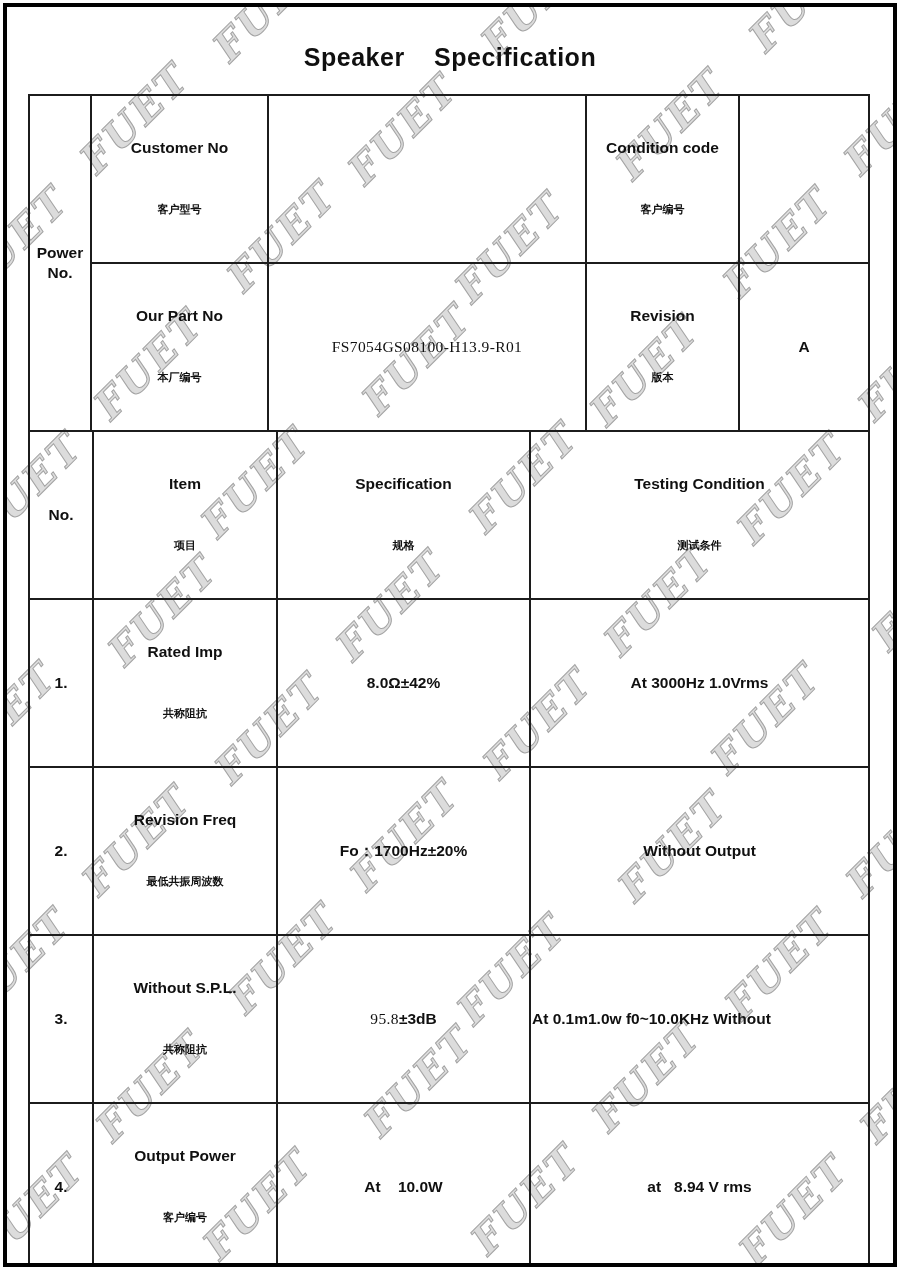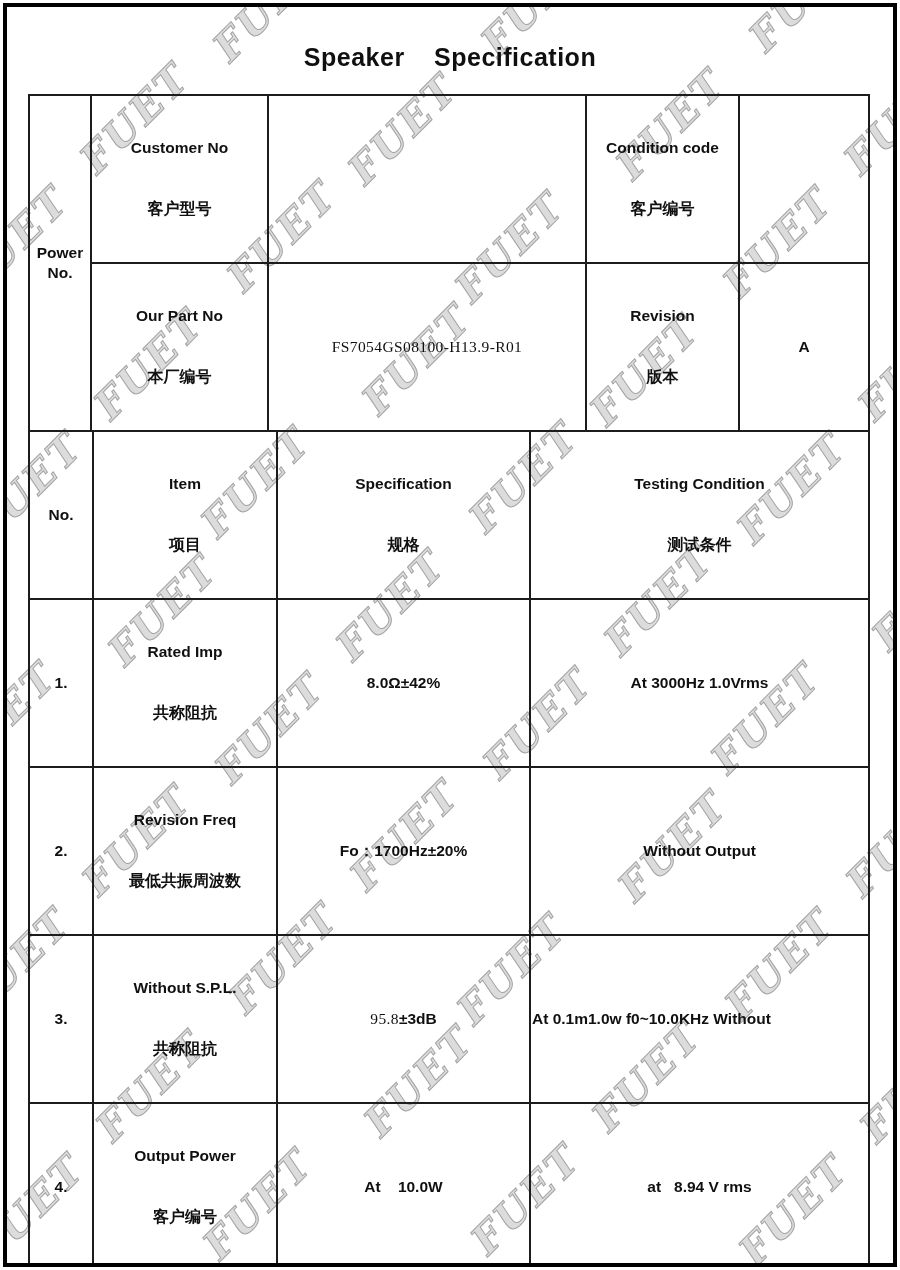--- a/index.html
+++ b/index.html
@@ -6,21 +6,21 @@
   body{width:900px;height:1270px;font-family:"Liberation Sans","DejaVu Sans",sans-serif;color:#101010;}
   .page{position:relative;width:894px;height:1264px;margin:3px;border:4px solid #000;box-sizing:border-box;overflow:hidden;background:#fff;}
   .wm-layer{position:absolute;inset:0;z-index:0;pointer-events:none;}
   .wm{position:absolute;font-family:"DejaVu Serif",serif;font-weight:700;font-style:italic;font-size:40px;letter-spacing:3px;color:rgba(178,178,178,0.45);-webkit-text-stroke:1px rgba(150,150,150,0.85);transform:rotate(-45deg);white-space:nowrap;}
   .content{position:relative;z-index:1;}
   .title{margin-top:36px;text-align:center;font-size:25px;font-weight:700;word-spacing:22px;letter-spacing:0.5px;}
   table{border-collapse:collapse;table-layout:fixed;margin-left:21px;width:840px;background:transparent;}
   td{border:2px solid #1c1c1c;white-space:pre-wrap;text-align:center;vertical-align:middle;font-size:15.5px;font-weight:700;padding:2px 4px;box-sizing:border-box;line-height:20px;}
   .hdr-table{margin-top:22px;}
   .spec-table{margin-top:-2px;}
-  .cn{font-size:16px;line-height:22px;font-weight:700;}
+  .cn{font-size:11px;line-height:22px;font-weight:700;}
   .en{line-height:20px;}
   .serif{font-family:Liberation Serif, serif;font-weight:400;letter-spacing:0.4px;}
   .ta-l{text-align:left;}
   .tight{padding-left:1px;padding-right:1px;}
 </style>
 </head>
 <body>
 
 <div class="page">
   <div class="wm-layer">

